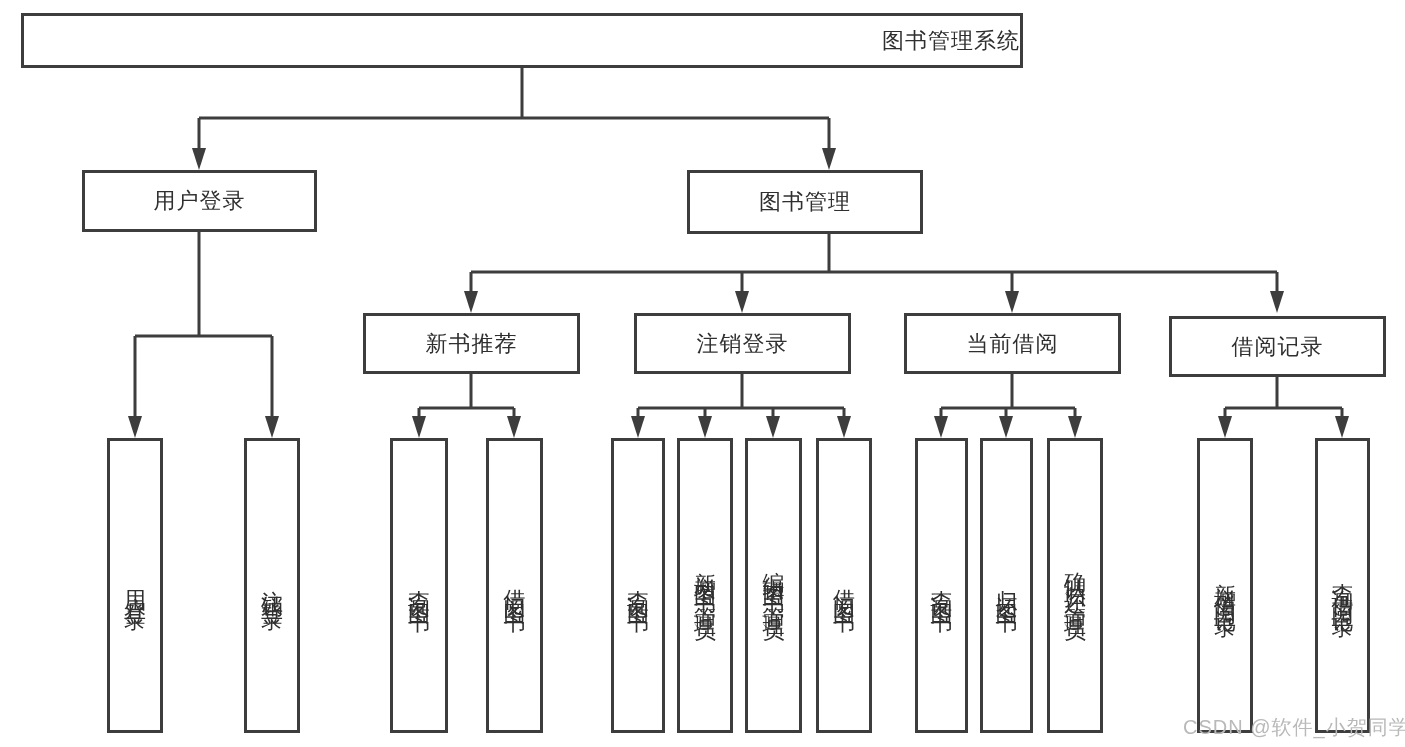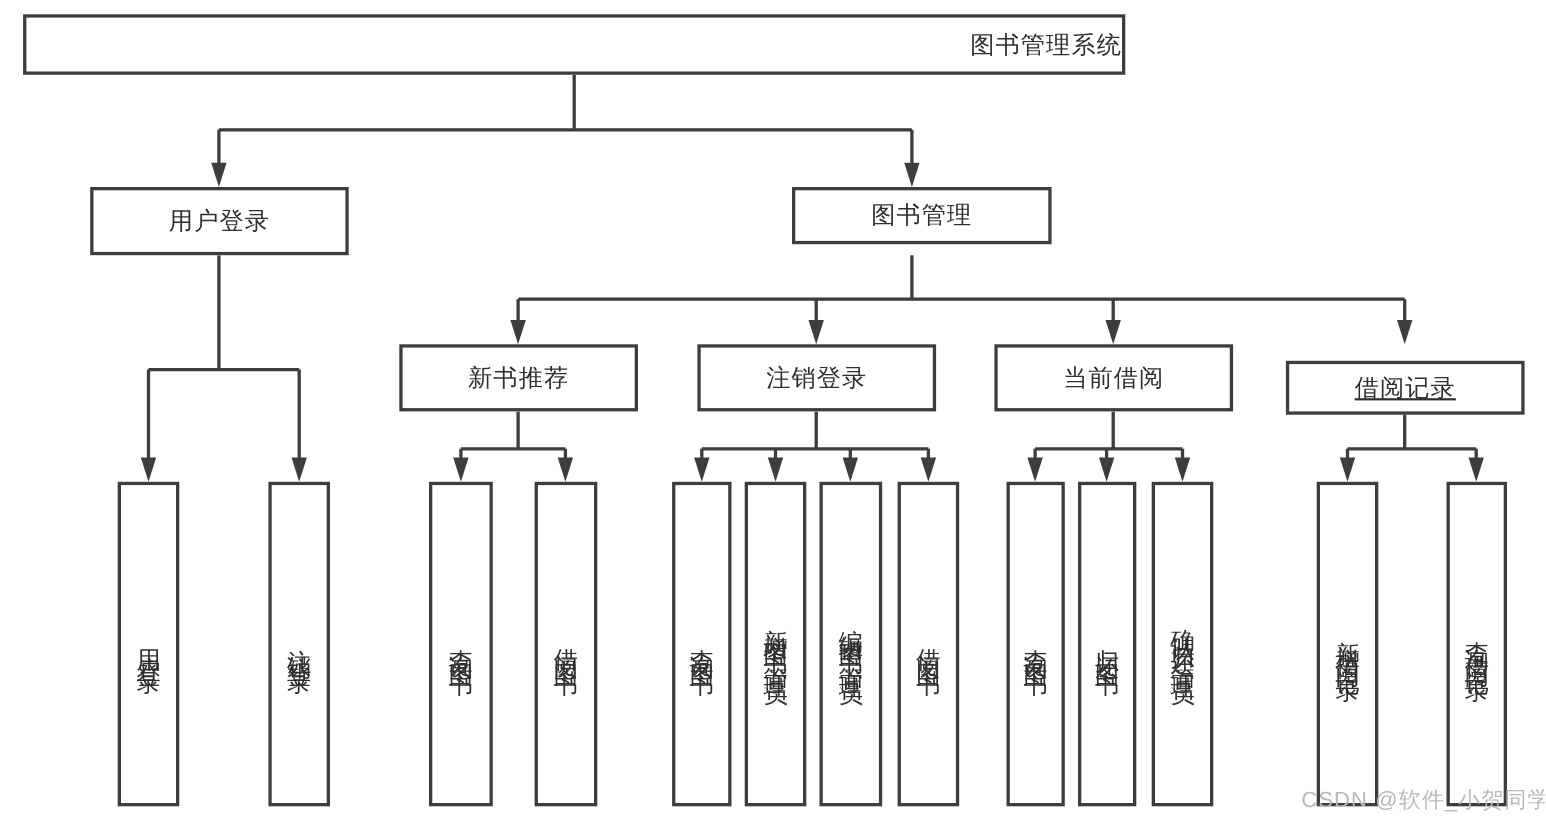--- a/index.html
+++ b/index.html
@@ -93,34 +93,34 @@
     </g>
   </svg>
 
   <div class="node h" style="left:21px;top:13px;width:1002px;height:55px;justify-content:flex-end;">
     <span>图书管理系统</span>
   </div>
 
   <div class="node h" style="left:82px;top:170px;width:235px;height:62px;">
     <span>用户登录</span>
   </div>
-  <div class="node h" style="left:720px;top:170px;width:236px;height:52px;">
+  <div class="node h" style="left:687px;top:170px;width:236px;height:64px;">
     <span>图书管理</span>
   </div>
 
   <div class="node h" style="left:363px;top:313px;width:217px;height:61px;">
     <span>新书推荐</span>
   </div>
   <div class="node h" style="left:634px;top:313px;width:217px;height:61px;">
     <span>注销登录</span>
   </div>
   <div class="node h" style="left:904px;top:313px;width:217px;height:61px;font-family:Liberation Serif, serif;">
     <span>当前借阅</span>
   </div>
-  <div class="node h" style="left:1169px;top:328px;width:217px;height:49px;text-decoration:underline;">
+  <div class="node h" style="left:1169px;top:316px;width:217px;height:61px;">
     <span>借阅记录</span>
   </div>
 
   <div class="node v" style="left:107px;top:438px;width:56px;height:295px;">
     <span class="vtxt">用户登录</span>
   </div>
   <div class="node v" style="left:244px;top:438px;width:56px;height:295px;">
     <span class="vtxt">注销登录</span>
   </div>
 

